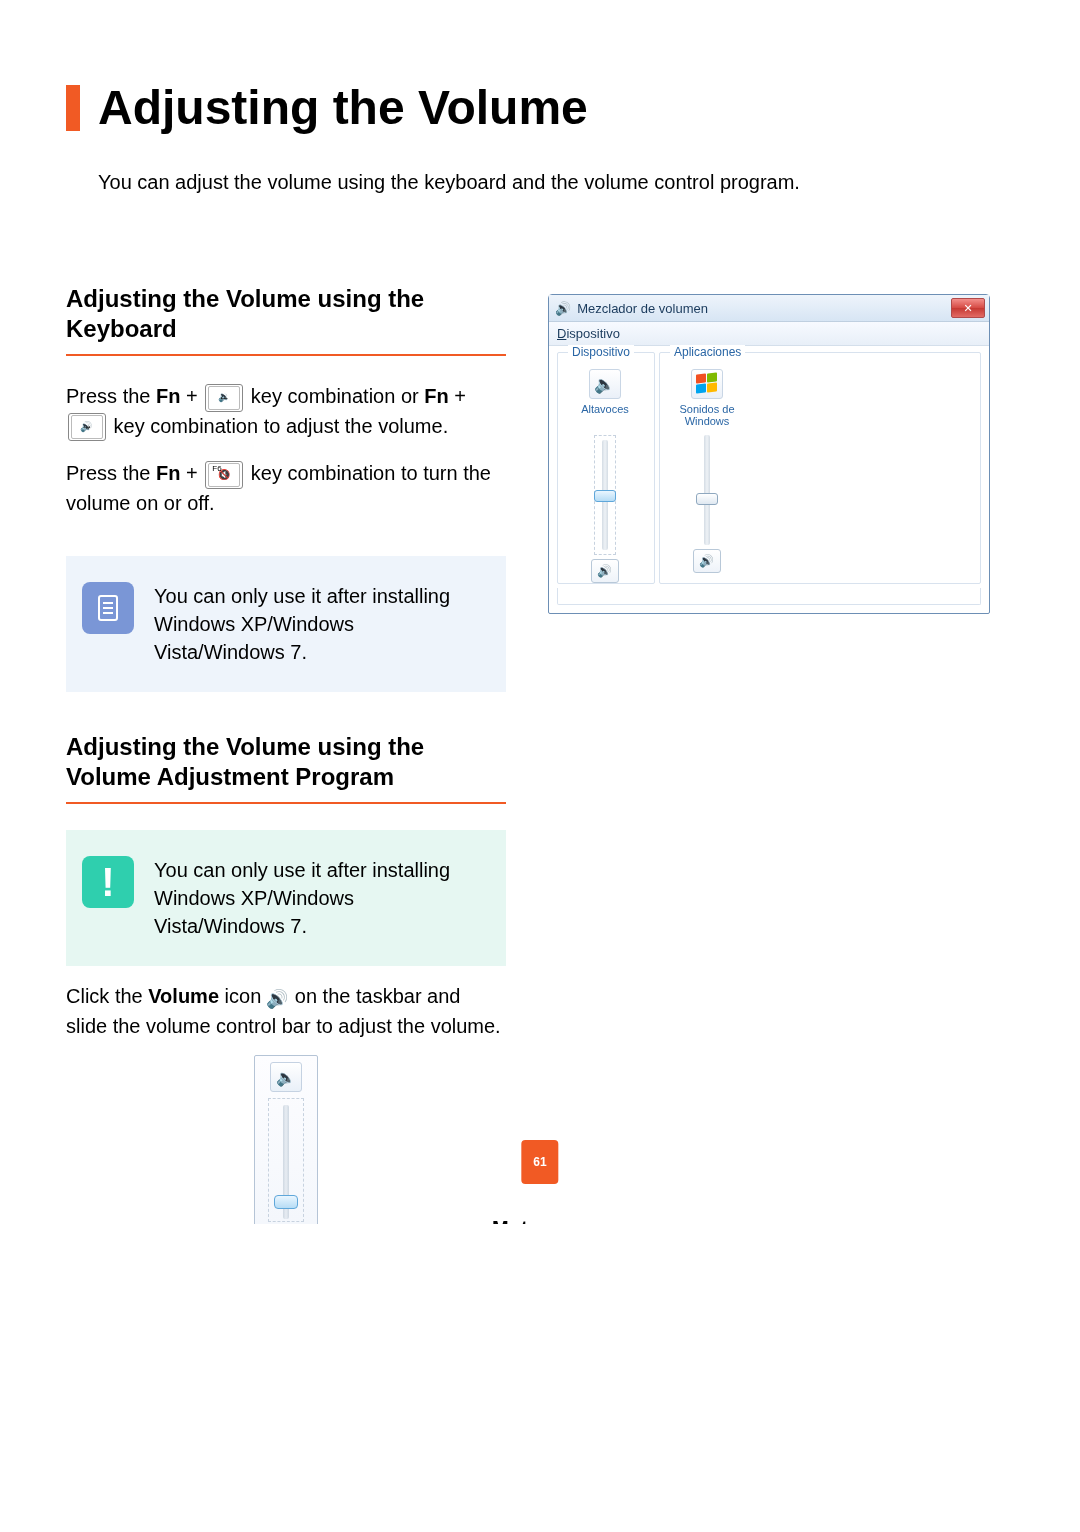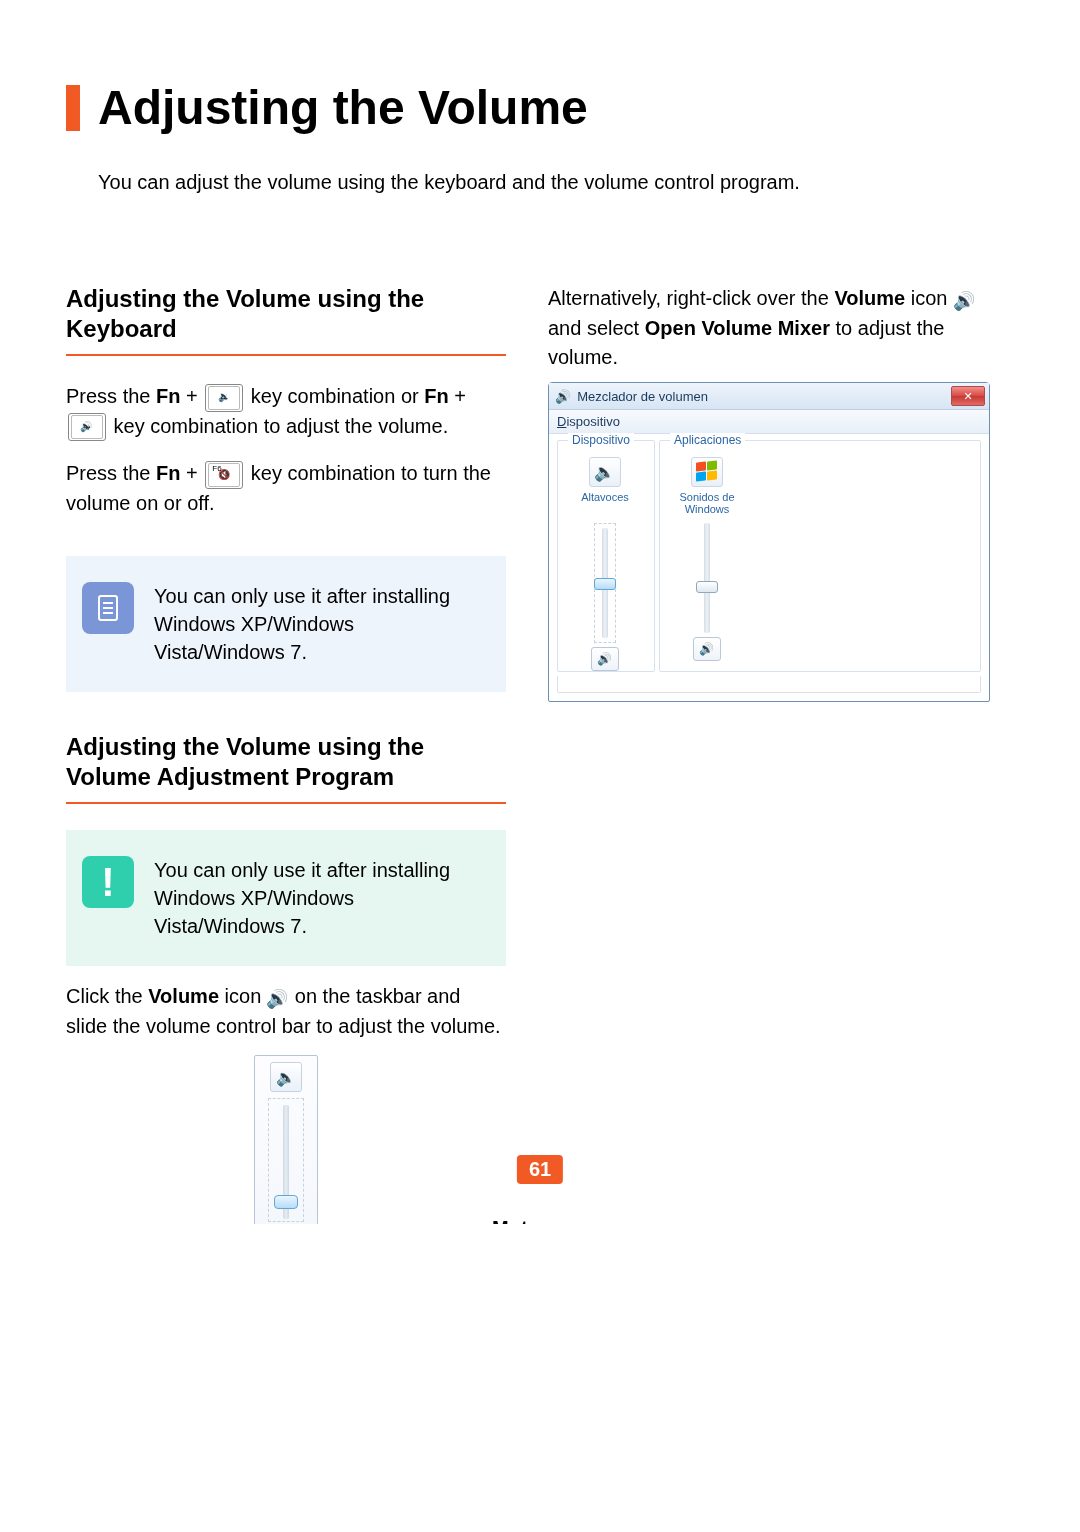--- a/index.html
+++ b/index.html
@@ -358,22 +358,22 @@
     font-size: 18px;
   }
   .pagenum {
     position: absolute;
     bottom: 40px;
     left: 50%;
     transform: translateX(-50%);
     background: #f15a24;
     color: #fff;
     font-weight: bold;
-    font-size: 20px;
-    padding: 3px 12px;
+    font-size: 12px;
+    padding: 15px 12px;
     border-radius: 4px;
   }
   .win-flag {
     display: inline-block;
     width: 24px;
     height: 22px;
     position: relative;
   }
   .win-flag span { position: absolute; width: 10px; height: 9px; border-radius: 1px; }
   .wf1 { left:1px; top:1px; background:#f25022; transform: skewY(-6deg); }
@@ -451,25 +451,20 @@
             <div class="mute-btn">🔊</div>
             <div class="mute-line" style="left:48px;top:10px;"></div>
           </div>
           <div class="mixer-link">Mezclador</div>
         </div>
         <div class="mute-text" style="position:absolute;left:282px;top:162px;">Mute</div>
       </div>
     </div>
 
     <div class="col">
-      <div class="body-text">
-        <span>Alternatively, right-click over the </span><b>Volume</b><span> icon </span>
-        <span class="speaker-icon">🔊</span>
-        <span> and select </span><b>Open Volume Mixer</b><span> to adjust the volume.</span>
-      </div>
 
       <div class="mixer-window">
         <div class="mixer-titlebar">
           <span class="t-icon">🔊</span>
           <span>Mezclador de volumen</span>
           <div class="mixer-close">✕</div>
         </div>
         <div class="mixer-menu">
           <span><span class="underline">D</span>ispositivo</span>
         </div>

